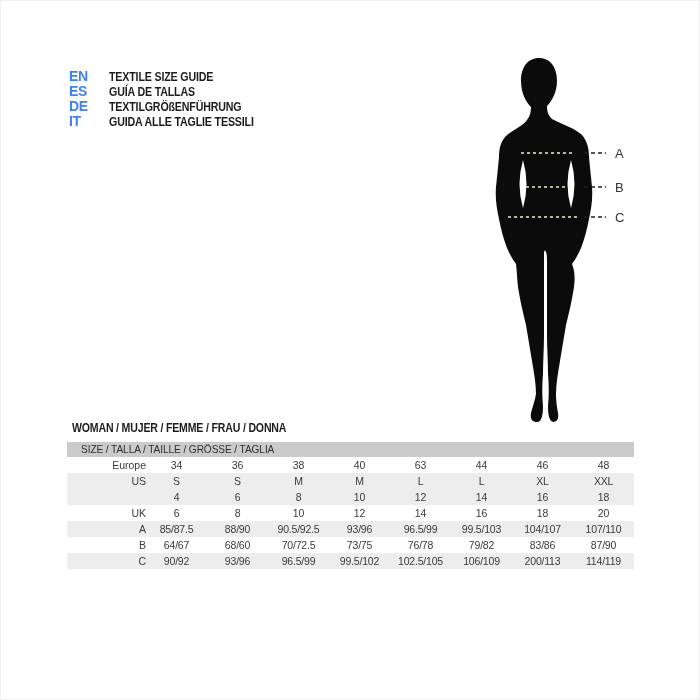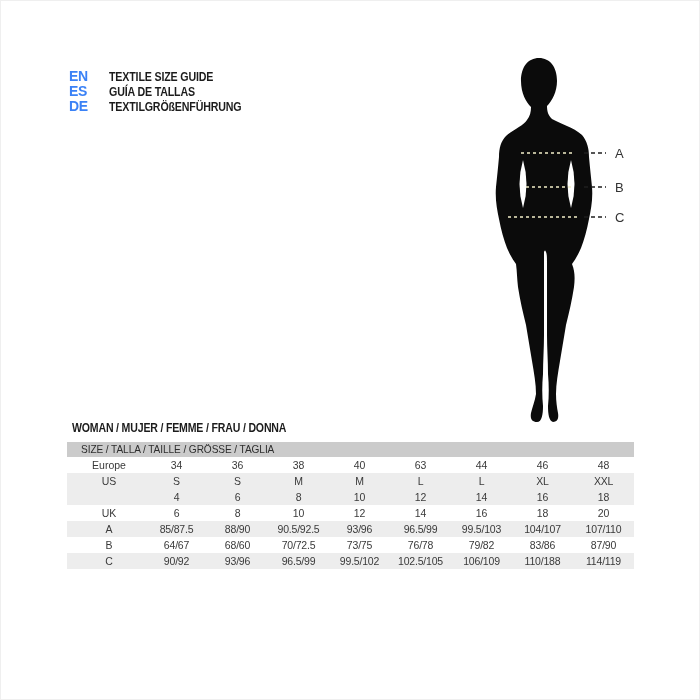--- a/index.html
+++ b/index.html
@@ -26,21 +26,21 @@
     font-weight:bold;font-size:12px;color:#1c1c1c;white-space:nowrap;
     transform:scaleX(.88);transform-origin:0 50%;letter-spacing:-.2px}
 
   
   .size-table{position:absolute;left:66px;top:441px;width:567px;color:#3a3a3a}
   .t-header{height:15px;line-height:15px;background:#cbcbcb;font-size:11px;color:#2e2e2e;
     padding-left:14px;white-space:nowrap;overflow:hidden}
   .t-header-text{display:inline-block;transform:scaleX(.92);transform-origin:0 50%;letter-spacing:-.1px}
   .t-row{display:grid;grid-template-columns:79px repeat(8,1fr);height:16px;line-height:16px;font-size:10.5px}
   .t-row.shade{background:#ededed}
-  .t-label{padding-left:5px;text-align:center;white-space:nowrap}
+  .t-label{padding-left:5px;text-align:right;white-space:nowrap}
   .t-cell{text-align:center;white-space:nowrap;letter-spacing:-.2px}
 
   
   .legend{position:absolute;left:72px;top:596px}
   .legend-line{height:17px;line-height:17px;font-weight:bold;font-size:11px;color:#1c1c1c;
     white-space:nowrap;transform:scaleX(.92);transform-origin:0 50%;letter-spacing:-.1px}
 </style>
 </head>
 <body>
 
@@ -51,20 +51,24 @@
       <span class="lang-code">EN</span>
       <span class="lang-label">TEXTILE SIZE GUIDE</span>
     </div>
     <div class="lang-row">
       <span class="lang-code">ES</span>
       <span class="lang-label">GUÍA DE TALLAS</span>
     </div>
     <div class="lang-row">
       <span class="lang-code">DE</span>
       <span class="lang-label">TEXTILGRÖßENFÜHRUNG</span>
+    </div>
+    <div class="lang-row">
+      <span class="lang-code">IT</span>
+      <span class="lang-label">GUIDA ALLE TAGLIE TESSILI</span>
     </div>
   </div>
 
   <div class="figure">
     <svg width="180" height="370" viewBox="0 0 180 370" xmlns="http://www.w3.org/2000/svg">
       <path fill="#0b0b0b" d="
         M48,2
         C59,2 66,11 66,25
         C66,36 61,45 56,50
         C56,55 57,59 61,63
@@ -205,19 +209,19 @@
     </div>
 
     <div class="t-row shade">
       <div class="t-label">C</div>
       <div class="t-cell">90/92</div>
       <div class="t-cell">93/96</div>
       <div class="t-cell">96.5/99</div>
       <div class="t-cell">99.5/102</div>
       <div class="t-cell">102.5/105</div>
       <div class="t-cell">106/109</div>
-      <div class="t-cell">110/188</div>
+      <div class="t-cell">200/113</div>
       <div class="t-cell">114/119</div>
     </div>
   </div>
 
 
 </div>
 
 </body></html>

